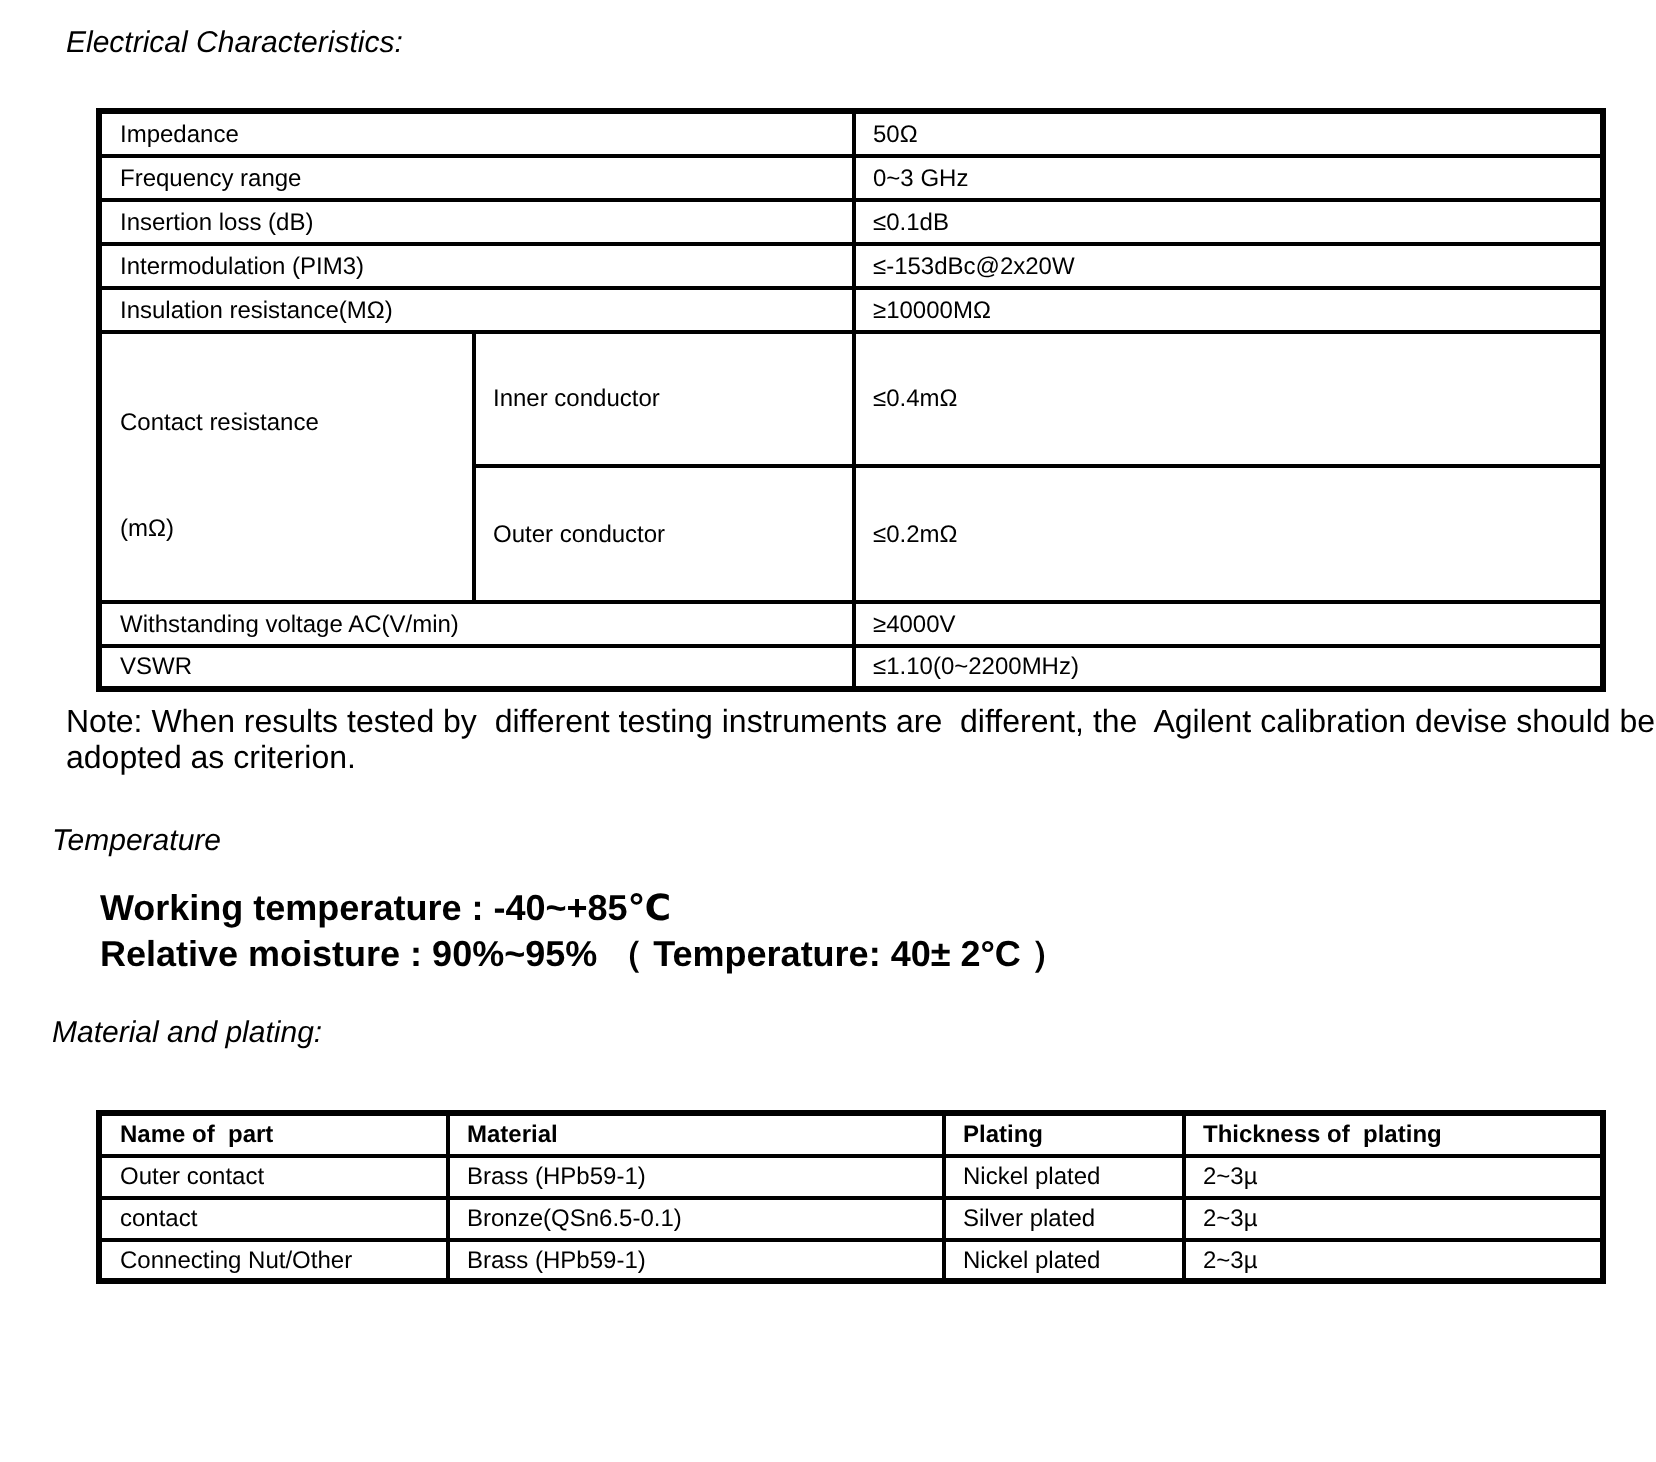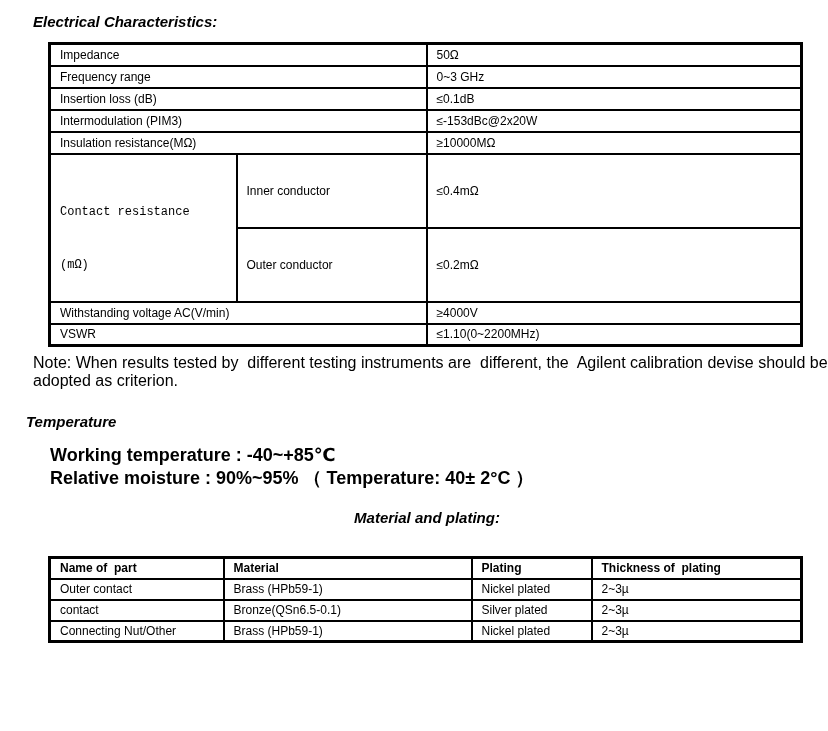--- a/index.html
+++ b/index.html
@@ -11,52 +11,51 @@
     font-family: "Liberation Sans", "DejaVu Sans", sans-serif;
     color: #000;
   }
   .page {
     position: relative;
     width: 828px;
     height: 731px;
     overflow: hidden;
   }
   .sec-heading {
-    font-weight: bold;
+    font-weight: normal;
     font-style: italic;
     font-size: 15px;
     line-height: 17px;
   }
   #h-electrical { margin: 13px 0 0 33px; }
   #h-mechanical { margin: 23px 0 0 26px; }
   #h-working    { margin: 25px 0 0 26px; }
-  #h-material   { margin: 19px 0 0 26px; text-align: center; }
+  #h-material   { margin: 19px 0 0 26px; }
 
   table.tbl {
     border-collapse: collapse;
     table-layout: fixed;
     border: 3px solid #000;
     margin-left: 48px;
   }
   table.tbl td, table.tbl th {
     border: 2px solid #000;
     font-size: 12px;
     font-weight: normal;
     text-align: left;
     vertical-align: middle;
     padding: 1px 2px 1px 9px;
     overflow: hidden;
     white-space: pre;
   }
-  #electrical-table { margin-top: 12px; width: 752px; }
+  #electrical-table { margin-top: 24px; width: 752px; }
   #electrical-table tr { height: 22px; }
   #electrical-table .contact-label {
     vertical-align: top;
-    padding-top: 22px;
-    font-family: Liberation Mono, monospace;
+    padding-top: 9px;
   }
   #electrical-table .contact-label .l2 { margin-top: 11px; }
 
   .note-line {
     margin: 7px 0 0 33px;
     font-size: 16px;
     white-space: pre-wrap;
   }
 
   #mechanical-table { margin-top: 28px; width: 752px; }

